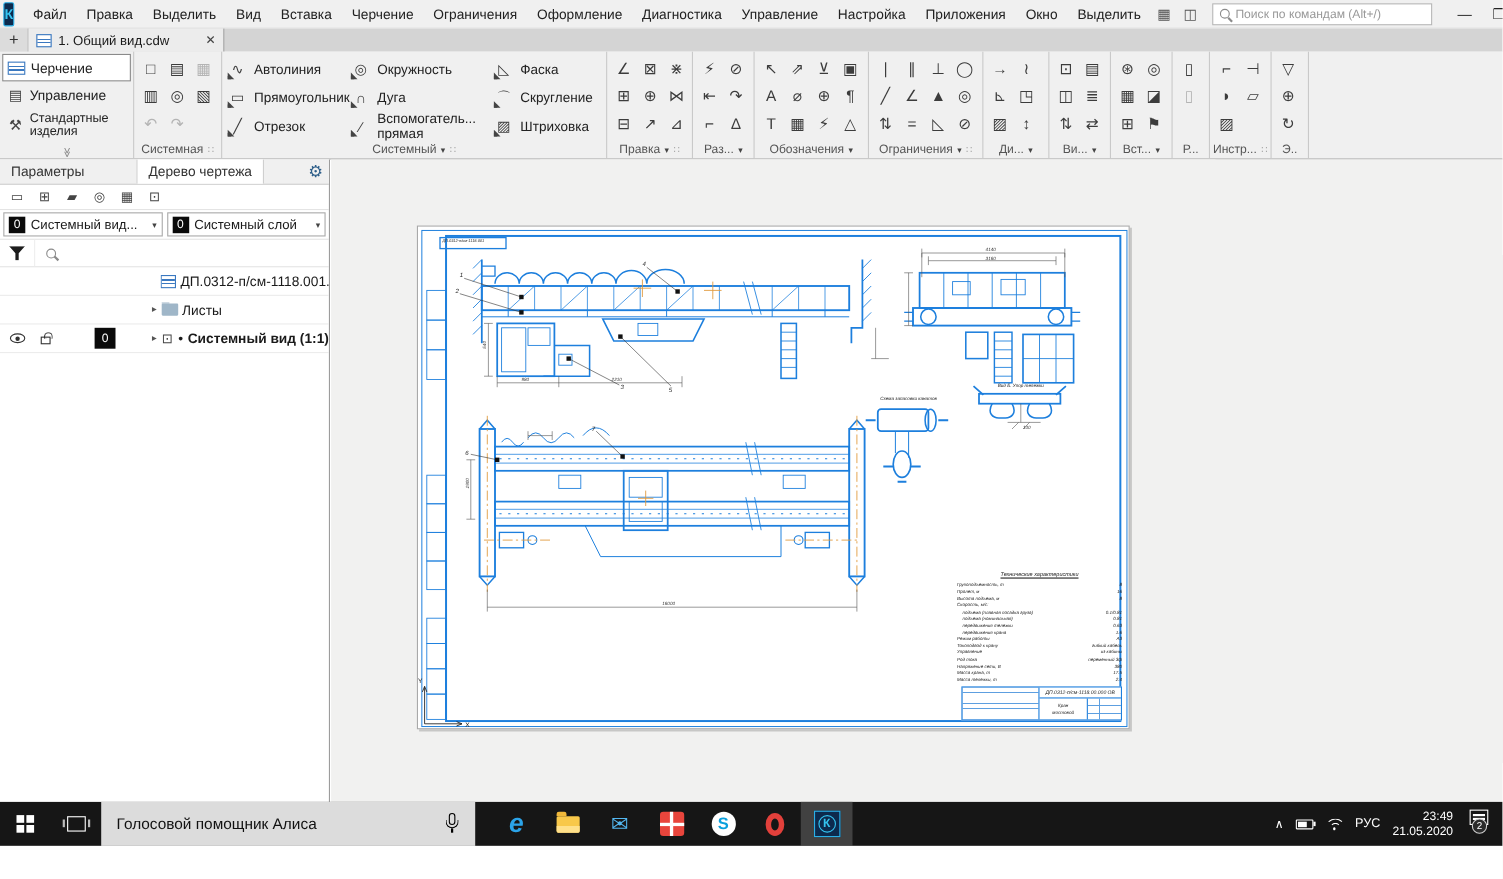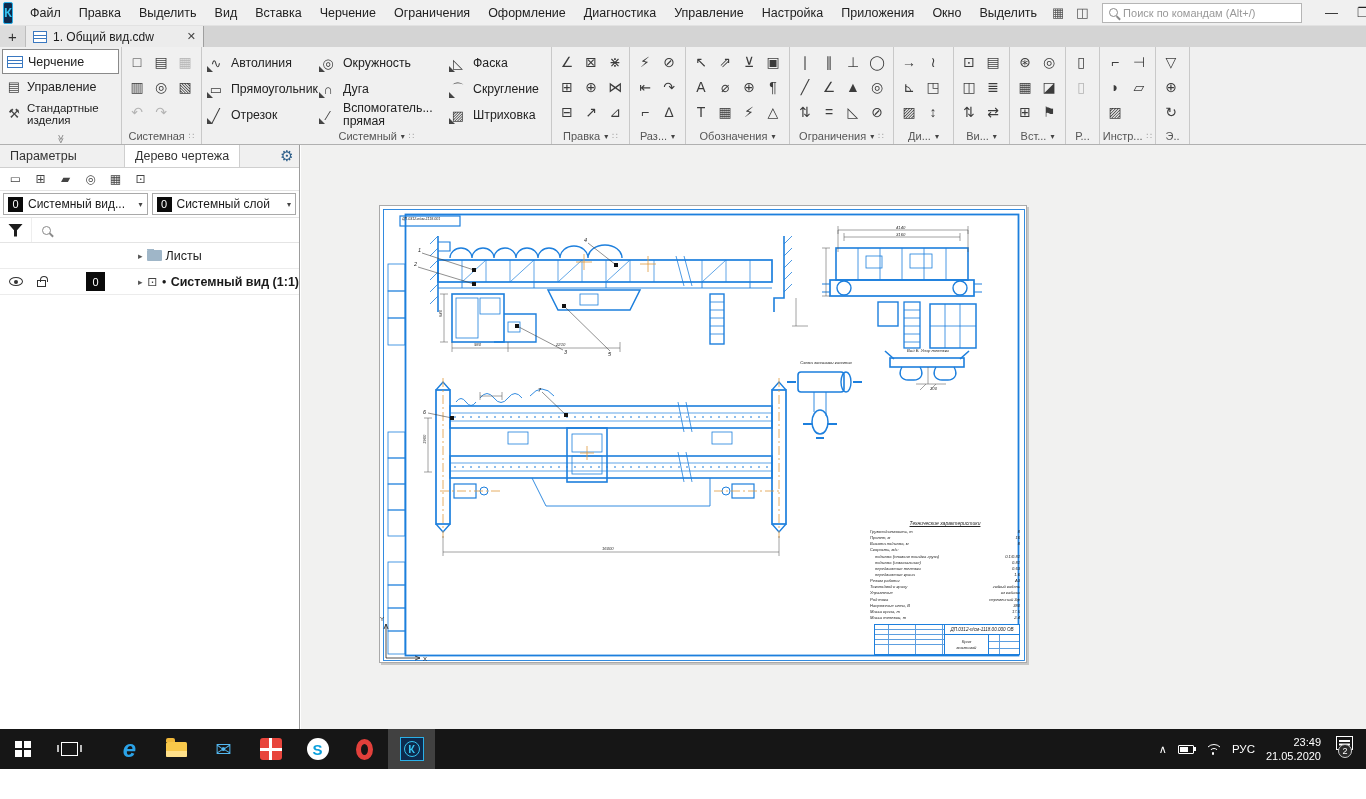--- a/index.html
+++ b/index.html
@@ -510,20 +510,26 @@
       </div>
     </div>
     <div class="pfilter">
       <span class="funnel-btn">
           <span class="funnel"></span>
         </span>
       <span class="mag"></span>
     </div>
     <div class="tree">
       <div class="tree-row">
+        <div class="tr-ind">
+          <span class="doc-ico"></span>
+          <span>ДП.0312-п/см-1118.001.</span>
+        </div>
+      </div>
+      <div class="tree-row">
         <div class="tr-ind" style="margin-left:138px">
           <span class="tr-arrow">▸</span>
           <span class="folder-ico"></span>
           <span>Листы</span>
         </div>
       </div>
       <div class="tree-row">
         <div class="tr-left">
           <span class="eye"></span>
           <span class="lock"></span>
@@ -823,20 +829,28 @@
         <span class="start">
           <span></span>
           <span></span>
           <span></span>
           <span></span>
         </span>
       </div>
     <div class="tb-btn">
         <span class="tview"></span>
       </div>
+    <div class="ysearch">
+      <span>Голосовой помощник Алиса</span>
+      <span class="micwrap">
+          <span class="mic-cap"></span>
+          <span class="mic-base"></span>
+          <span class="mic-stem"></span>
+        </span>
+    </div>
     <div class="apps">
       <div class="tb-app">
           <span class="edge">e</span>
         </div>
       <div class="tb-app">
           <span class="folder-big"></span>
         </div>
       <div class="tb-app">
           <span class="mail">✉</span>
         </div>

